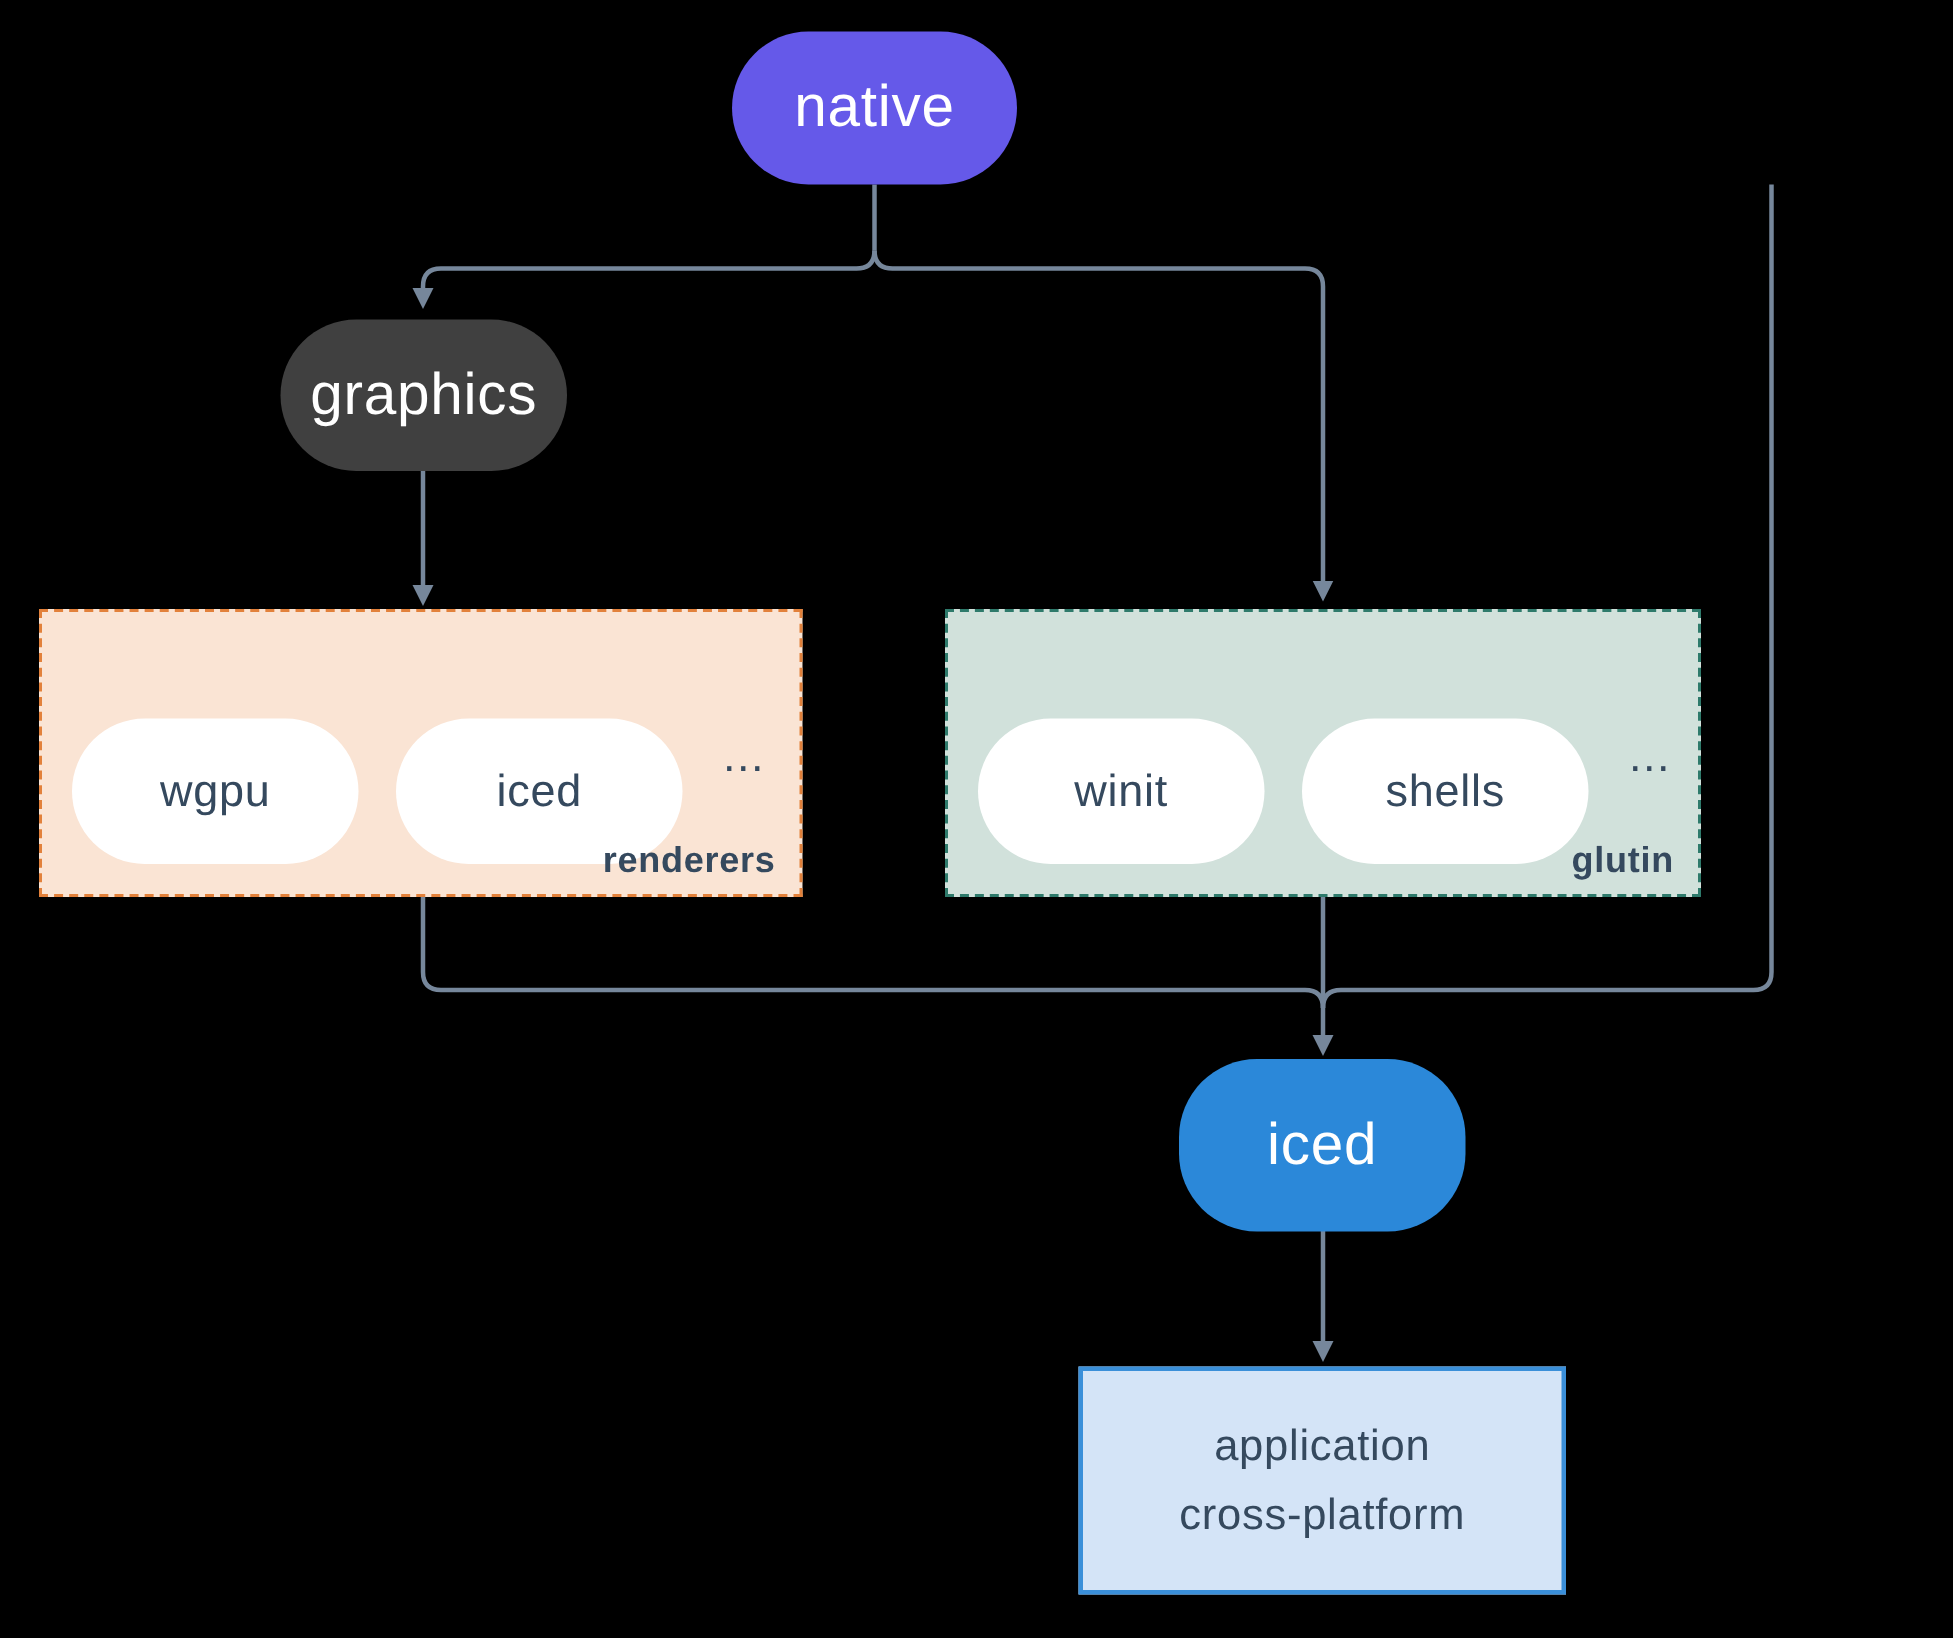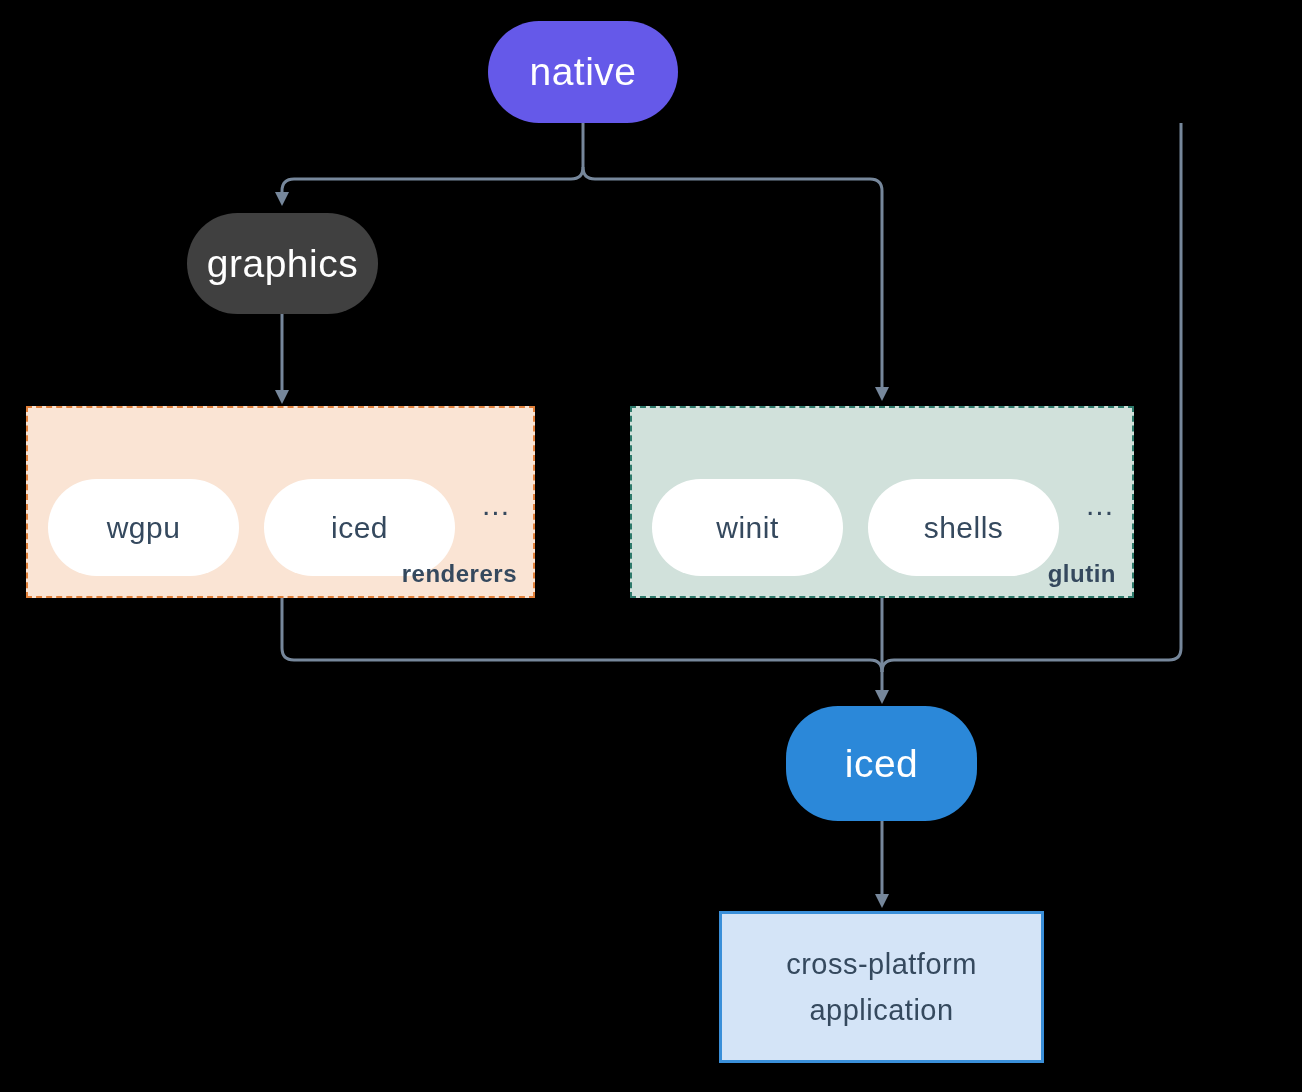--- a/index.html
+++ b/index.html
@@ -126,17 +126,17 @@
       <div class="ellipsis">...</div>
     </div>
     <div class="group-label">glutin</div>
   </div>
 
   <div class="pill pill-iced">
     <span>iced</span>
   </div>
 
   <div class="app-box">
+    <span>application</span>
     <span>cross-platform</span>
-    <span>application</span>
   </div>
 
 </div>
 
 </body></html>

